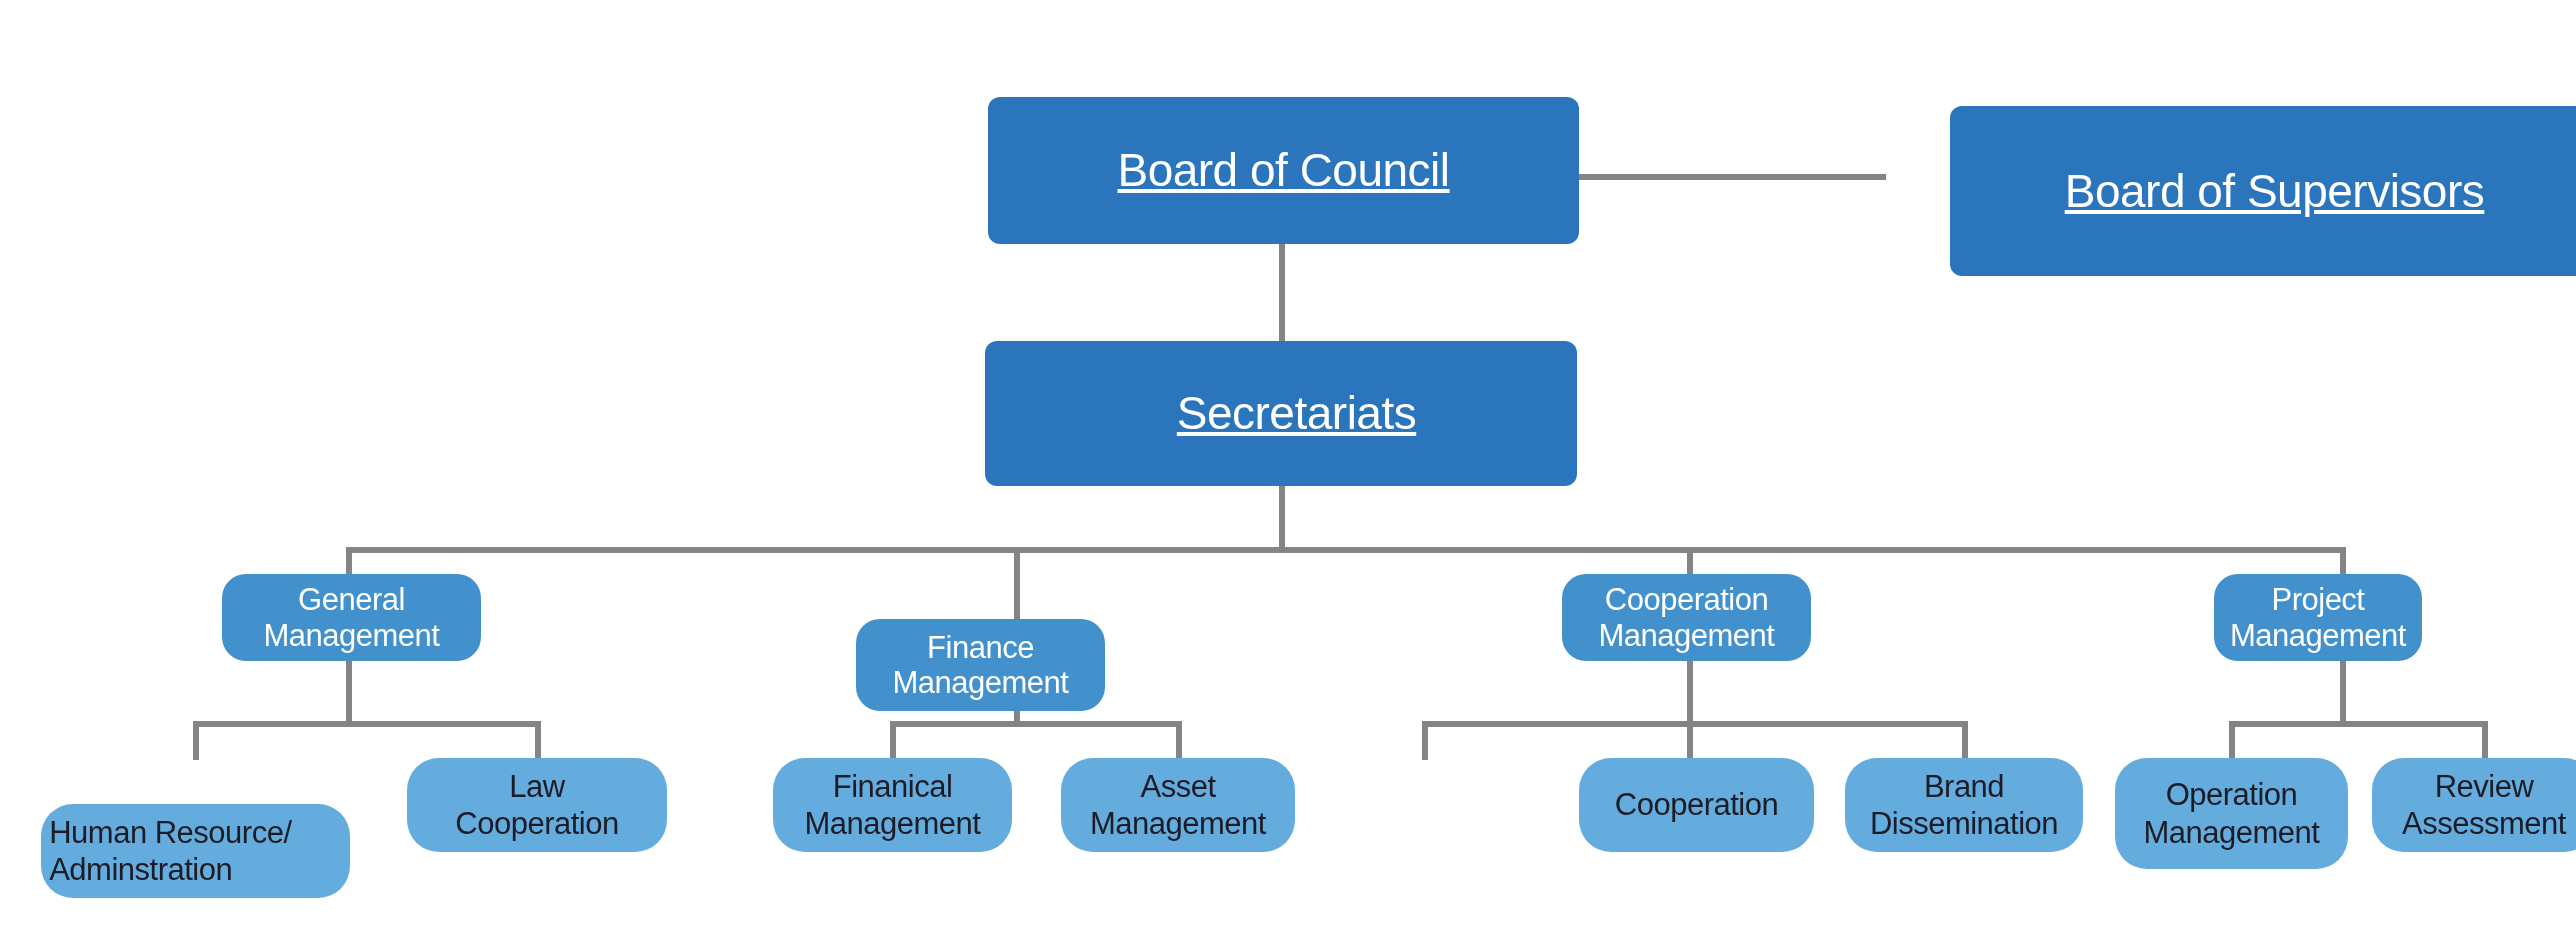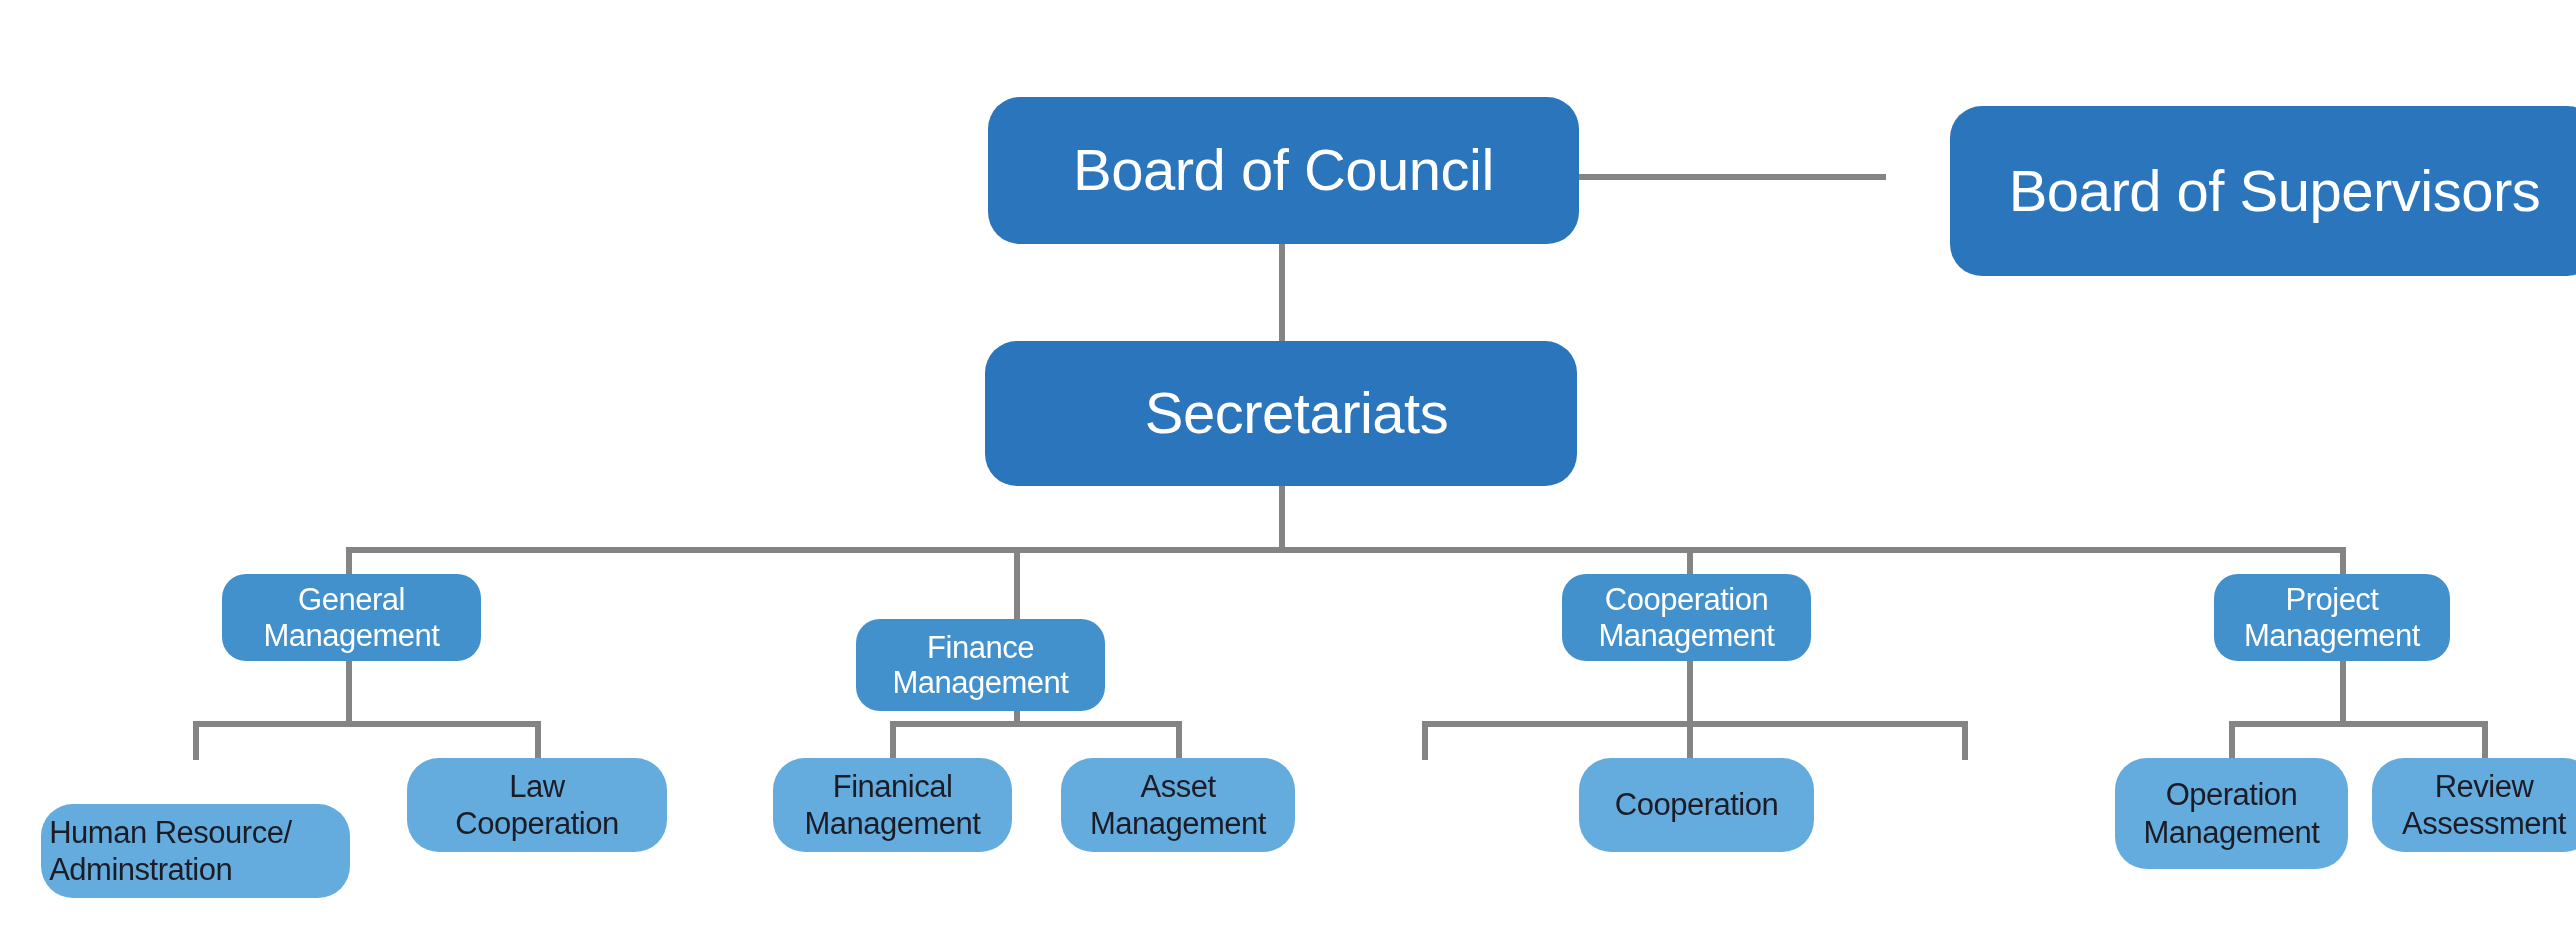--- a/index.html
+++ b/index.html
@@ -10,21 +10,21 @@
   body{
     width:2671px;height:930px;background:var(--bg);
     font-family:"Liberation Sans", sans-serif;overflow:hidden;
   }
   .canvas{position:relative;width:2671px;height:930px;background:var(--bg);}
   .conn{position:absolute;background:var(--line);z-index:1;}
   .node{
     position:absolute;z-index:2;display:flex;align-items:center;justify-content:center;
     text-align:center;white-space:pre-line;letter-spacing:-0.5px;box-sizing:border-box;
   }
-  .lvl1{background:var(--l1);color:var(--t-light);font-size:58px;border-radius:32px;line-height:1.05;}
+  .lvl1{background:var(--l1);color:var(--t-light);font-size:46px;border-radius:12px;line-height:1.05;text-decoration:underline;}
   .lvl2{background:var(--l2);color:var(--t-light);font-size:31px;border-radius:24px;line-height:1.14;}
   .lvl3{background:var(--l3);color:var(--t-dark);font-size:31px;border-radius:32px;line-height:1.2;}
   .lvl3.left-align{justify-content:flex-start;text-align:left;padding-left:8.2px;}
 </style>
 </head>
 <body>
 
 <div class="canvas">
 
   <div class="conn" style="left:1579px;top:174px;width:307px;height:5.7px;"></div>
@@ -67,21 +67,21 @@
 Management</span>
   </div>
   <div class="node lvl2" style="left:856px;top:574px;width:249px;height:92px;margin-top:45px;">
     <span>Finance
 Management</span>
   </div>
   <div class="node lvl2" style="left:1562px;top:574px;width:249px;height:87px;">
     <span>Cooperation
 Management</span>
   </div>
-  <div class="node lvl2" style="left:2214px;top:574px;width:236px;height:87px;">
+  <div class="node lvl2" style="left:2214px;top:574px;width:208px;height:87px;">
     <span>Project
 Management</span>
   </div>
 
   <div class="node lvl3 left-align" style="left:41px;top:804px;width:309px;height:94px;">
     <span>Human Resource/
 Adminstration</span>
   </div>
   <div class="node lvl3" style="left:407px;top:758px;width:260px;height:94px;">
     <span>Law
@@ -91,20 +91,24 @@
     <span>Finanical
 Management</span>
   </div>
   <div class="node lvl3" style="left:1061px;top:758px;width:234px;height:94px;">
     <span>Asset
 Management</span>
   </div>
   <div class="node lvl3" style="left:1579px;top:758px;width:235px;height:94px;">
     <span>Cooperation</span>
   </div>
+  <div class="node lvl3" style="left:1845px;top:758px;width:238px;height:94px;">
+    <span>Brand
+Dissemination</span>
+  </div>
   <div class="node lvl3" style="left:2115px;top:758px;width:233px;height:111px;">
     <span>Operation
 Management</span>
   </div>
   <div class="node lvl3" style="left:2372px;top:758px;width:224px;height:94px;">
     <span>Review
 Assessment</span>
   </div>
 
 </div>

